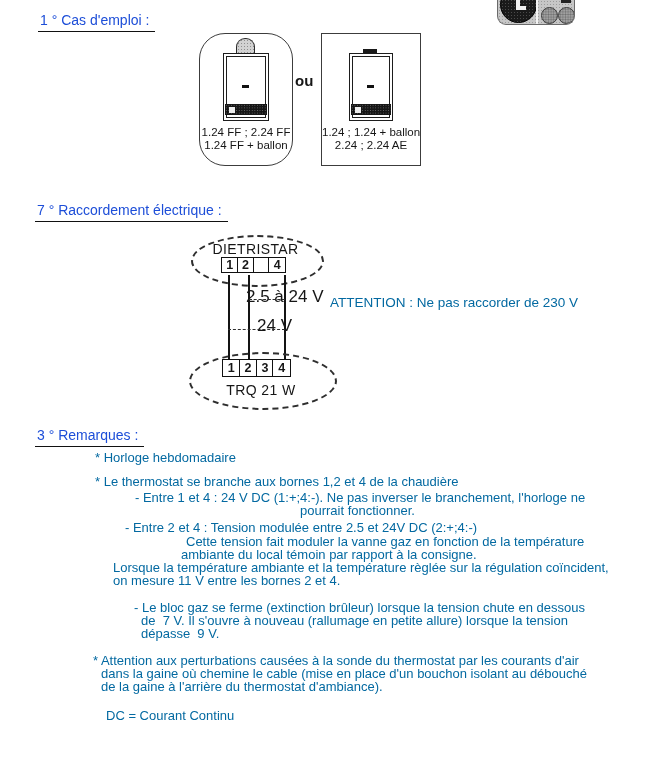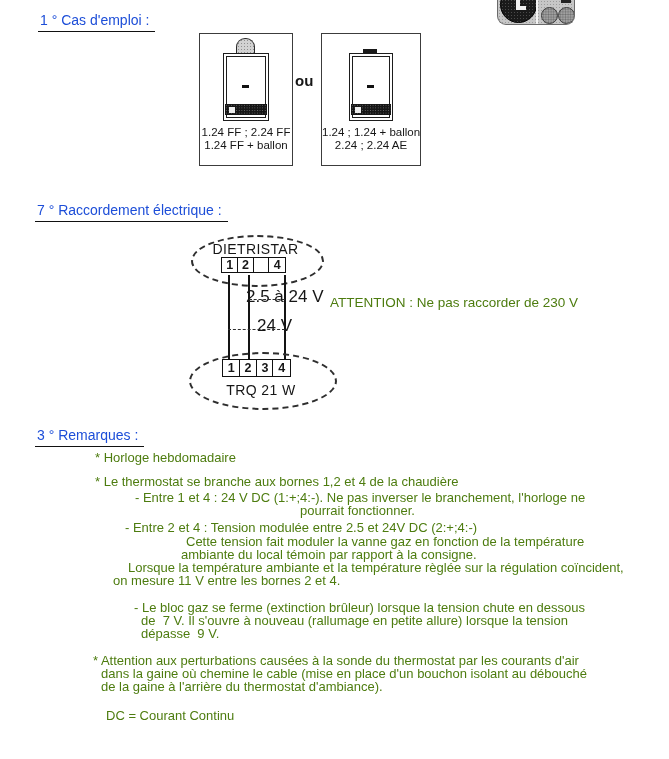--- a/index.html
+++ b/index.html
@@ -1,20 +1,20 @@
 <!DOCTYPE html>
 <html><head>
 <meta charset="utf-8">
 <style>
   html,body{margin:0;padding:0;background:#fff;}
   .page{
     position:relative;width:669px;height:759px;background:#ffffff;overflow:hidden;
     font-family:"Liberation Sans","DejaVu Sans",sans-serif;color:#161616;
   }
-  .t{position:absolute;font-size:13px;line-height:13.5px;white-space:pre;color:#4d7c0f;}
+  .t{position:absolute;font-size:13px;line-height:13.5px;white-space:pre;color:#0369a1;}
   .heading{position:absolute;font-size:14px;font-weight:bold;font-weight:normal;
     border-bottom:1.5px solid #111;padding:0 6px 3px 2px;white-space:pre;color:#1d4ed8;}
   
   .device{position:absolute;left:497px;top:0;width:76px;height:24px;overflow:hidden;
     background-color:#c7c7c7;border:1.5px solid #6a6a6a;border-top:none;
     border-radius:0 0 9px 9px;
     background-image:radial-gradient(#9b9b9b 0.8px,transparent 0.95px);background-size:3px 3px;}
   .clock{position:absolute;left:2px;top:-14px;width:35px;height:35px;border-radius:50%;
     background-color:#1a1a1a;border:1px solid #000;
     background-image:radial-gradient(#4a4a4a 0.8px,transparent 0.95px);background-size:3px 3px;}
@@ -60,21 +60,21 @@
       <div class="hand-h"></div>
     </div>
     <div class="divider"></div>
     <div class="devdash"></div>
     <div class="knob" style="left:43px;"></div>
     <div class="knob" style="left:60px;"></div>
   </div>
 
   <div class="heading" style="left:38px;top:12px;">1 ° Cas d'emploi :</div>
 
-  <div class="fbox" style="left:199px;width:92px;">
+  <div class="fbox" style="left:199px;width:92px;border-radius:26px;">
     <div class="dome" style="left:36px;top:4px;"></div>
     <div class="boiler-body" style="left:23px;top:19px;width:44px;height:66px;">
       <div class="boiler-inner"></div>
       <div class="boiler-dash" style="left:18px;top:31px;"></div>
       <div class="band">
         <div class="band-sq"></div>
       </div>
     </div>
     <div class="boxlabel" style="top:92px;">1.24 FF ; 2.24 FF</div>
     <div class="boxlabel" style="top:105px;">1.24 FF + ballon</div>
@@ -129,21 +129,21 @@
 
   <div class="heading" style="left:35px;top:427px;">3 ° Remarques :</div>
 
   <div class="t" style="left:95px;top:451px;">* Horloge hebdomadaire</div>
   <div class="t" style="left:95px;top:475px;">* Le thermostat se branche aux bornes 1,2 et 4 de la chaudière</div>
   <div class="t" style="left:135px;top:491px;">- Entre 1 et 4 : 24 V DC (1:+;4:-). Ne pas inverser le branchement, l'horloge ne</div>
   <div class="t" style="left:300px;top:504px;">pourrait fonctionner.</div>
   <div class="t" style="left:125px;top:521px;">- Entre 2 et 4 : Tension modulée entre 2.5 et 24V DC (2:+;4:-)</div>
   <div class="t" style="left:186px;top:535px;">Cette tension fait moduler la vanne gaz en fonction de la température</div>
   <div class="t" style="left:181px;top:548px;">ambiante du local témoin par rapport à la consigne.</div>
-  <div class="t" style="left:128px;top:561px;">Lorsque la température ambiante et la température règlée sur la régulation coïncident,</div>
+  <div class="t" style="left:113px;top:561px;">Lorsque la température ambiante et la température règlée sur la régulation coïncident,</div>
   <div class="t" style="left:113px;top:574px;">on mesure 11 V entre les bornes 2 et 4.</div>
   <div class="t" style="left:134px;top:601px;">- Le bloc gaz se ferme (extinction brûleur) lorsque la tension chute en dessous</div>
   <div class="t" style="left:141px;top:614px;">de  7 V. Il s'ouvre à nouveau (rallumage en petite allure) lorsque la tension</div>
   <div class="t" style="left:141px;top:627px;">dépasse  9 V.</div>
   <div class="t" style="left:101px;top:667px;">dans la gaine où chemine le cable (mise en place d'un bouchon isolant au débouché</div>
   <div class="t" style="left:93px;top:654px;">* Attention aux perturbations causées à la sonde du thermostat par les courants d'air</div>
   <div class="t" style="left:101px;top:680px;">de la gaine à l'arrière du thermostat d'ambiance).</div>
   <div class="t" style="left:106px;top:709px;">DC = Courant Continu</div>
 
 </div>

